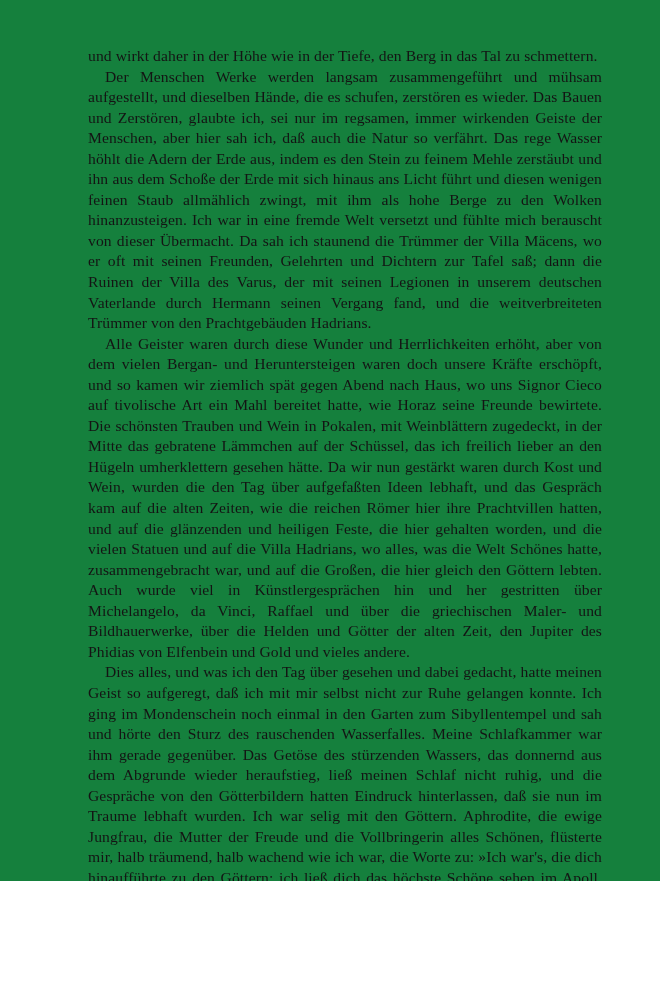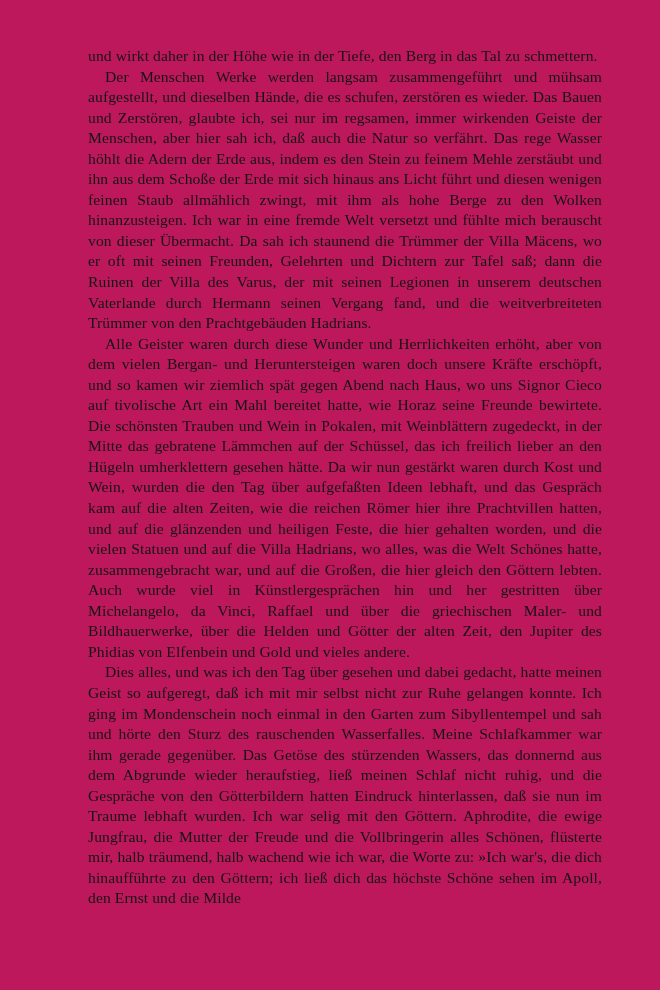--- a/index.html
+++ b/index.html
@@ -7,22 +7,22 @@
   body {
     width: 660px;
     height: 990px;
     background: #ffffff;
     font-family: "Liberation Serif", "DejaVu Serif", serif;
     color: #141414;
   }
   .page {
     position: relative;
     width: 660px;
-    height: 990px;
-    background: #be185d;
+    height: 881px;
+    background: #15803d;
     padding: 46px 58px 0 88px;
     overflow: hidden;
   }
   .text-block {
     font-size: 15.6px;
     line-height: 20.55px;
     text-align: justify;
     text-justify: inter-word;
     hyphens: auto;
     -webkit-hyphens: auto;

